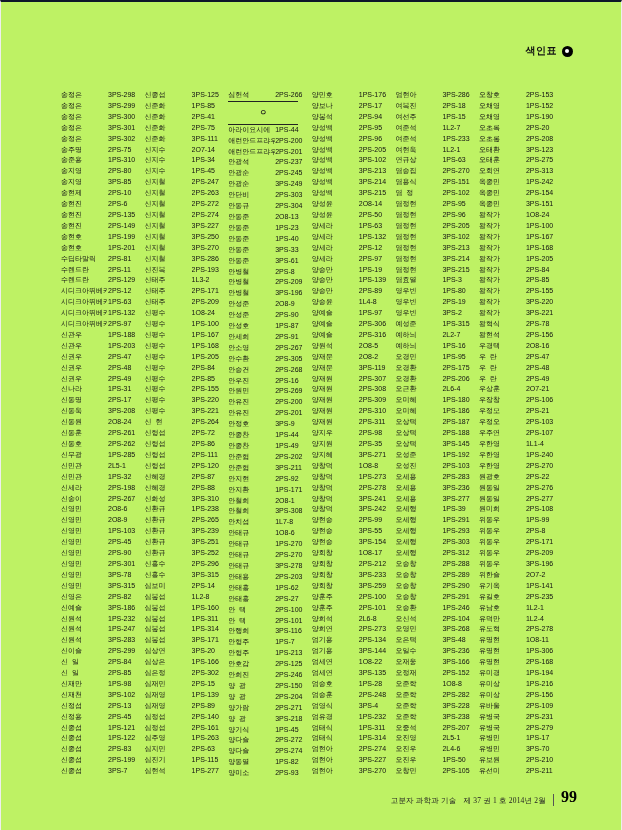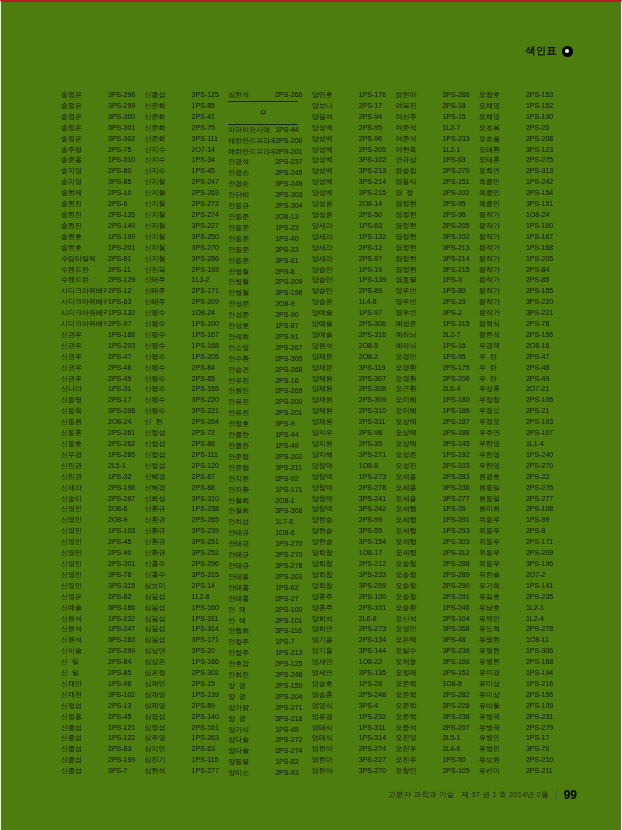--- a/index.html
+++ b/index.html
@@ -2,22 +2,22 @@
 <html><head>
 <meta charset="utf-8">
 <style>
   html,body{margin:0;padding:0;}
   body{
     width:622px;height:830px;background:#fdfdfd;
     font-family:"Liberation Sans","DejaVu Sans",sans-serif;
     color:#1a1a1a;position:relative;overflow:hidden;
   }
   .page{
-    position:absolute;inset:0;background:#4d7c0f;
-    border-top:2px solid #b91c1c;border-left:1px solid #eeeeee;border-right:1px solid #eeeeee;
+    position:absolute;inset:0;background:#bef264;
+    border-top:2px solid #0f172a;border-left:1px solid #eeeeee;border-right:1px solid #eeeeee;
   }
   .header{
     position:absolute;top:42px;right:48px;display:flex;align-items:center;gap:5px;
   }
   .header-title{font-size:10px;font-weight:bold;letter-spacing:0.5px;color:#111;}
   .section-icon{
     width:11px;height:11px;border-radius:50%;background:#000;position:relative;display:inline-block;
   }
   .section-icon::after{
     content:"";position:absolute;left:3px;top:3px;width:4px;height:4px;border-radius:50%;
@@ -32,25 +32,25 @@
     white-space:pre;color:#111;
   }
   .idx-name{width:47px;flex:0 0 47px;overflow:hidden;letter-spacing:0px;}
   .idx-code{width:36px;flex:0 0 36px;overflow:hidden;letter-spacing:0px;}
   .idx-divider{
     height:21.84px;width:70px;display:flex;align-items:center;justify-content:center;
     border-top:1px solid #222;border-bottom:1px solid #222;
     font-size:8px;font-weight:bold;margin:0 6px 0 0;
   }
   .footer{
-    position:absolute;top:786px;right:44px;display:flex;align-items:center;gap:7px;
+    position:absolute;top:786px;right:44px;display:flex;align-items:flex-end;gap:7px;font-family:Liberation Serif, serif;
   }
   .footer-text{font-size:7.5px;color:#222;letter-spacing:0.2px;}
   .footer-sep{width:1px;height:12px;background:#555;display:inline-block;}
-  .footer-page{font-size:12px;font-weight:bold;color:#000;}
+  .footer-page{font-size:16px;font-weight:bold;color:#000;}
 </style>
 </head>
 <body>
 
 <div class="page">
 
   <div class="header">
     <span class="header-title">색인표</span>
     <span class="section-icon"></span>
   </div>

